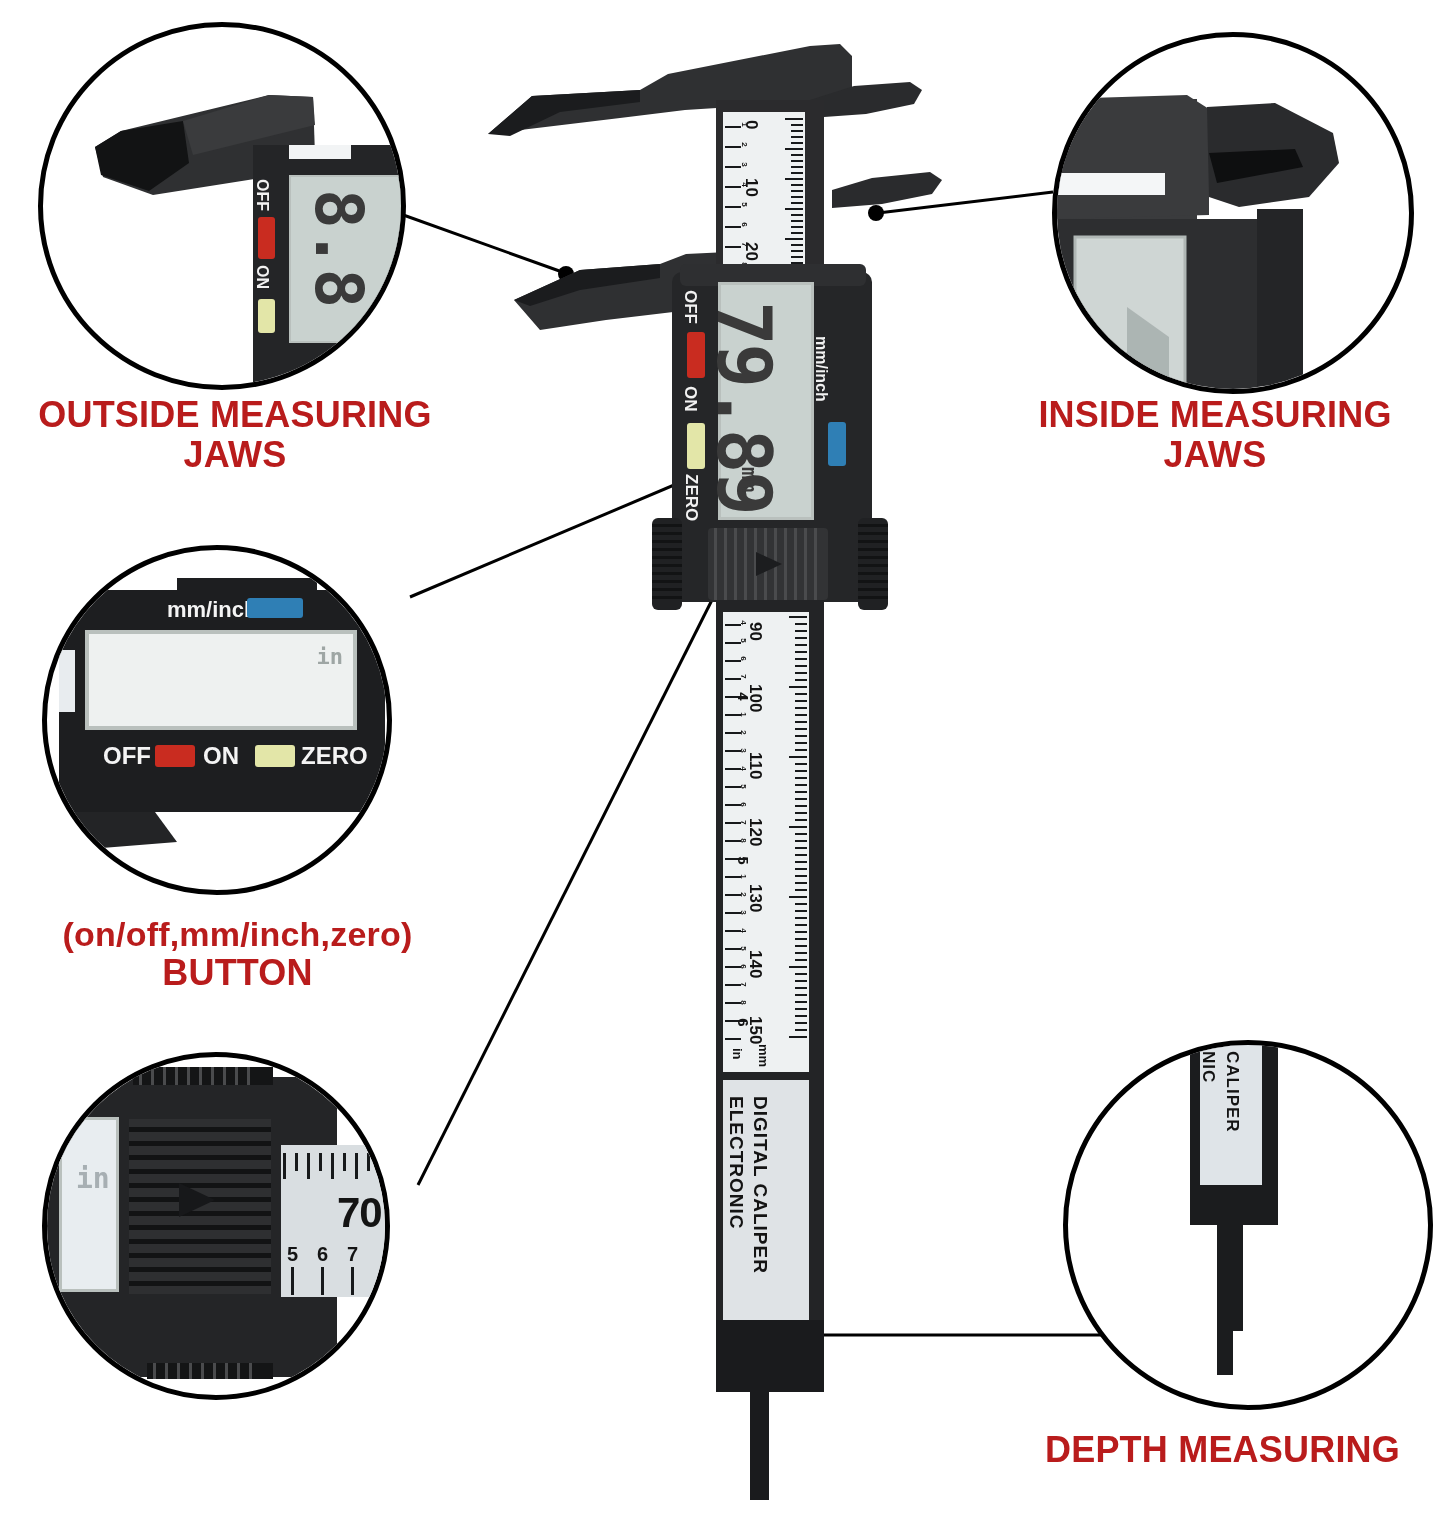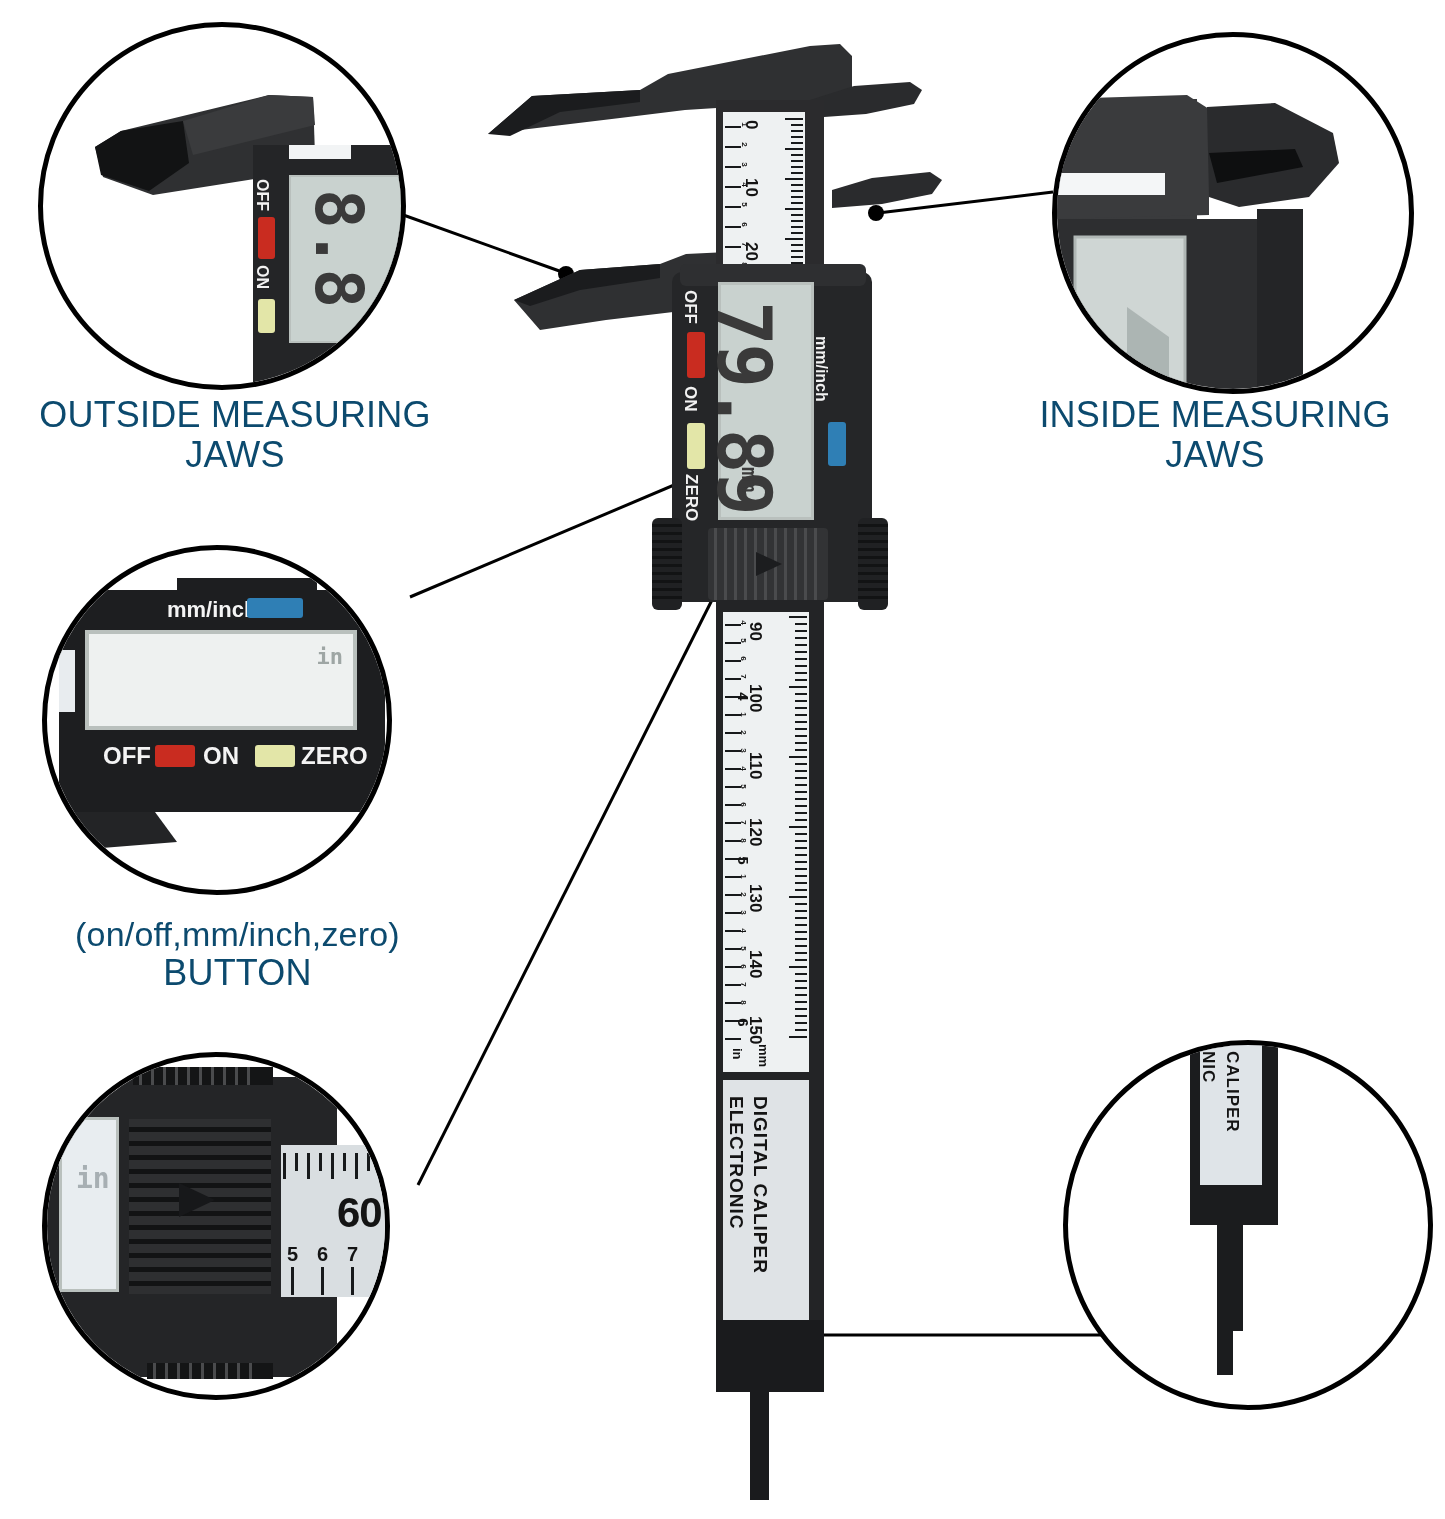--- a/index.html
+++ b/index.html
@@ -6,21 +6,21 @@
   body{width:1445px;height:1519px;position:relative;overflow:hidden;
        font-family:"Liberation Sans",sans-serif;-webkit-font-smoothing:none;}
 
   .stage{position:absolute;left:0;top:0;width:1445px;height:1519px;}
 
   
   .callout{position:absolute;border-radius:50%;border:5px solid #000;
            background:#fff;overflow:hidden;box-sizing:border-box;}
 
   
-  .caption{position:absolute;text-align:center;font-weight:normal;color:#0c4a6e;
+  .caption{position:absolute;text-align:center;font-weight:bold;color:#b91c1c;
            line-height:1.12;letter-spacing:0.2px;}
   .cap-upper{text-transform:uppercase;}
 
   
   .leader{position:absolute;left:0;top:0;width:1445px;height:1519px;
           pointer-events:none;}
 
   
   .blk{position:absolute;background:#2b2b2d;}
   .scaleplate{position:absolute;background:#e9ecef;}
@@ -487,21 +487,21 @@
 
       <div class="scaleplate" style="left:234px;top:88px;width:114px;height:152px;background:#d9dee1;">
         <div class="tick" style="left:2px;top:8px;width:3px;height:26px;"></div>
         <div class="tick" style="left:14px;top:8px;width:3px;height:18px;"></div>
         <div class="tick" style="left:26px;top:8px;width:3px;height:26px;"></div>
         <div class="tick" style="left:38px;top:8px;width:3px;height:18px;"></div>
         <div class="tick" style="left:50px;top:8px;width:3px;height:26px;"></div>
         <div class="tick" style="left:62px;top:8px;width:3px;height:18px;"></div>
         <div class="tick" style="left:74px;top:8px;width:3px;height:26px;"></div>
         <div class="tick" style="left:86px;top:8px;width:3px;height:18px;"></div>
-        <div class="num" style="left:56px;top:44px;font-size:42px;letter-spacing:-1px;">60</div>
+        <div class="num" style="left:56px;top:44px;font-size:42px;letter-spacing:-1px;">70</div>
         <div class="num" style="left:6px;top:98px;font-size:20px;">5</div>
         <div class="num" style="left:36px;top:98px;font-size:20px;">6</div>
         <div class="num" style="left:66px;top:98px;font-size:20px;">7</div>
         <div class="tick" style="left:10px;top:122px;width:3px;height:28px;"></div>
         <div class="tick" style="left:40px;top:122px;width:3px;height:28px;"></div>
         <div class="tick" style="left:70px;top:122px;width:3px;height:28px;"></div>
       </div>
 
       <div class="ribs" style="left:100px;top:306px;width:126px;height:16px;background:#141516;">
         <div class="ribL" style="left:6px;top:0;width:3px;height:16px;"></div>
@@ -524,15 +524,16 @@
       <div class="scaleplate" style="left:132px;top:0px;width:62px;height:140px;background:#dfe4e8;">
         <div class="num" style="left:18px;top:6px;font-size:17px;letter-spacing:1px;transform:rotate(90deg);transform-origin:left top;">NIC</div>
         <div class="num" style="left:42px;top:6px;font-size:17px;letter-spacing:1px;transform:rotate(90deg);transform-origin:left top;">CALIPER</div>
       </div>
 
       <div class="blk" style="left:149px;top:178px;width:26px;height:108px;background:#1b1c1e;"></div>
       <div class="blk" style="left:149px;top:230px;width:16px;height:100px;background:#1b1c1e;"></div>
     </div>
   </div>
   <div class="caption cap-upper" style="left:1000px;top:1430px;width:445px;font-size:36px;">
+    <div>DEPTH MEASURING</div>
   </div>
 
 </div>
 
 </body></html>

